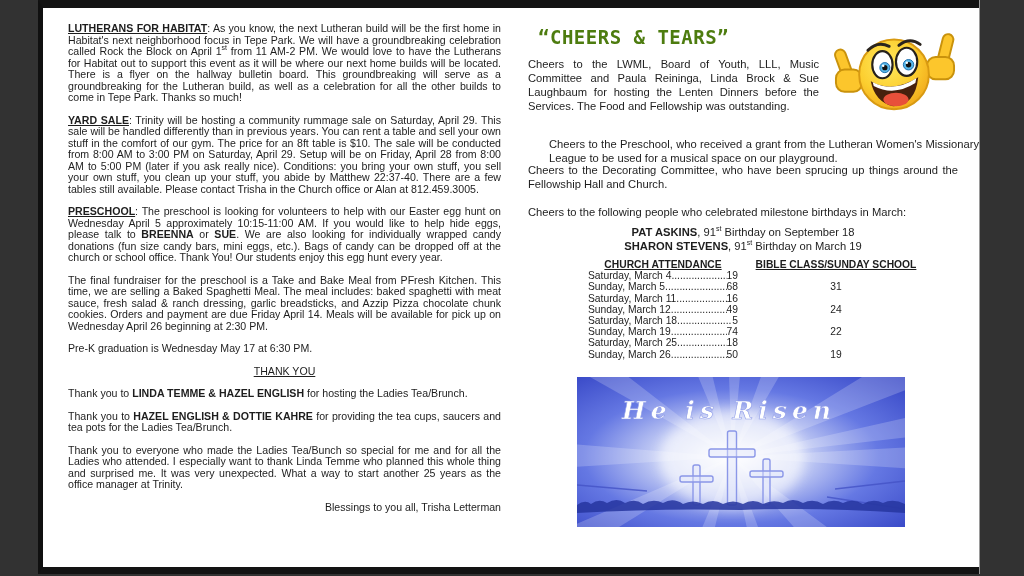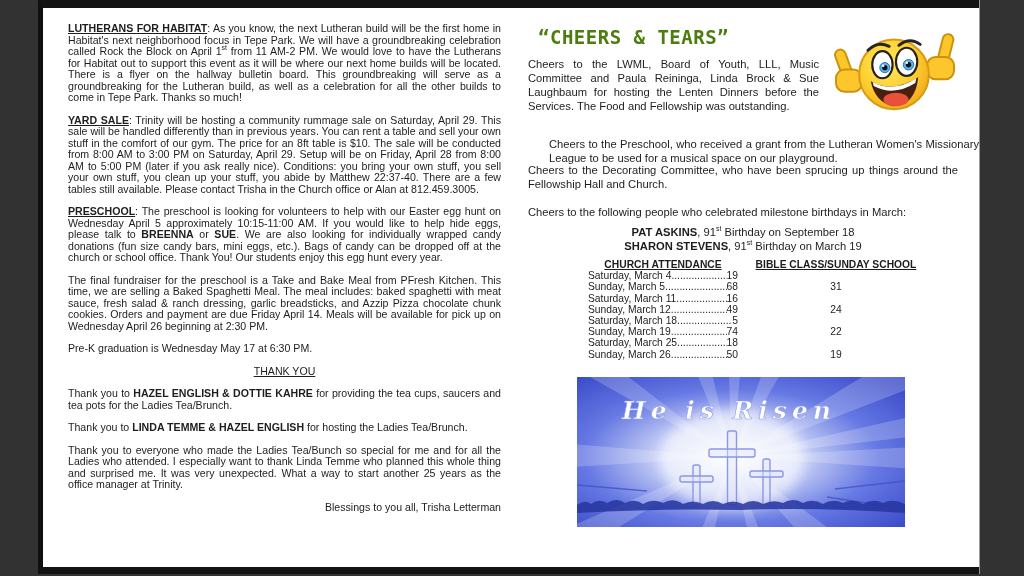--- a/index.html
+++ b/index.html
@@ -70,22 +70,22 @@
 
 <div class="page">
 
   <div class="col-left">
     <p><span class="bu">LUTHERANS FOR HABITAT</span><span>:  As you know, the next Lutheran build will be the first home in Habitat's next neighborhood focus in Tepe Park.  We will have a groundbreaking celebration called Rock the Block on April 1</span><sup>st</sup><span> from 11 AM-2 PM.  We would love to have the Lutherans for Habitat out to support this event as it will be where our next home builds will be located.  There is a flyer on the hallway bulletin board.  This groundbreaking will serve as a groundbreaking for the Lutheran build, as well as a celebration for all the other builds to come in Tepe Park.  Thanks so much!</span></p>
     <p><span class="bu">YARD SALE</span><span>: Trinity will be hosting a community rummage sale on Saturday, April 29.  This sale will be handled differently than in previous years.  You can rent a table and sell your own stuff in the comfort of our gym.  The price for an 8ft table is $10.  The sale will be conducted from 8:00 AM to 3:00 PM on Saturday, April 29.  Setup will be on Friday, April 28 from 8:00 AM to 5:00 PM (later if you ask really nice). Conditions: you bring your own stuff, you sell your own stuff, you clean up your stuff, you abide by Matthew 22:37-40.  There are a few tables still available.  Please contact Trisha in the Church office or Alan at 812.459.3005.</span></p>
     <p><span class="bu">PRESCHOOL</span><span>: The preschool is looking for volunteers to help with our Easter egg hunt on Wednesday April 5 approximately 10:15-11:00 AM.  If you would like to help hide eggs, please talk to </span><span class="b">BREENNA</span><span> or </span><span class="b">SUE</span><span>.  We are also looking for individually wrapped candy donations (fun size candy bars, mini eggs, etc.).  Bags of candy can be dropped off at the church or school office.  Thank You!  Our students enjoy this egg hunt every year.</span></p>
     <p>The final fundraiser for the preschool is a Take and Bake Meal from PFresh Kitchen.  This time, we are selling a Baked Spaghetti Meal.  The meal includes: baked spaghetti with meat sauce, fresh salad &amp; ranch dressing, garlic breadsticks, and Azzip Pizza chocolate chunk cookies.  Orders and payment are due Friday April 14.  Meals will be available for pick up on Wednesday April 26 beginning at 2:30 PM.</p>
     <p>Pre-K graduation is Wednesday May 17 at 6:30 PM.</p>
     <p class="heading-center">THANK YOU</p>
+    <p><span>Thank you to </span><span class="b">LINDA TEMME &amp; HAZEL ENGLISH</span><span> for hosting the Ladies Tea/Brunch.</span></p>
     <p><span>Thank you to </span><span class="b">HAZEL ENGLISH &amp; DOTTIE KAHRE</span><span> for providing the tea cups, saucers and tea pots for the Ladies Tea/Brunch.</span></p>
-    <p><span>Thank you to </span><span class="b">LINDA TEMME &amp; HAZEL ENGLISH</span><span> for hosting the Ladies Tea/Brunch.</span></p>
     <p>Thank you to everyone who made the Ladies Tea/Bunch so special for me and for all the Ladies who attended.  I especially want to thank Linda Temme who planned this whole thing and surprised me. It was very unexpected. What a way to start another 25 years as the office manager at Trinity.</p>
     <p class="closing-line">Blessings to you all, Trisha Letterman</p>
   </div>
 
   <div class="col-right">
     <h1 class="cheers-title">“CHEERS  &amp;  TEARS”</h1>
 
     <div class="emoji-wrap">
       <svg viewBox="0 0 126 94" width="122" height="91">
         <defs>

